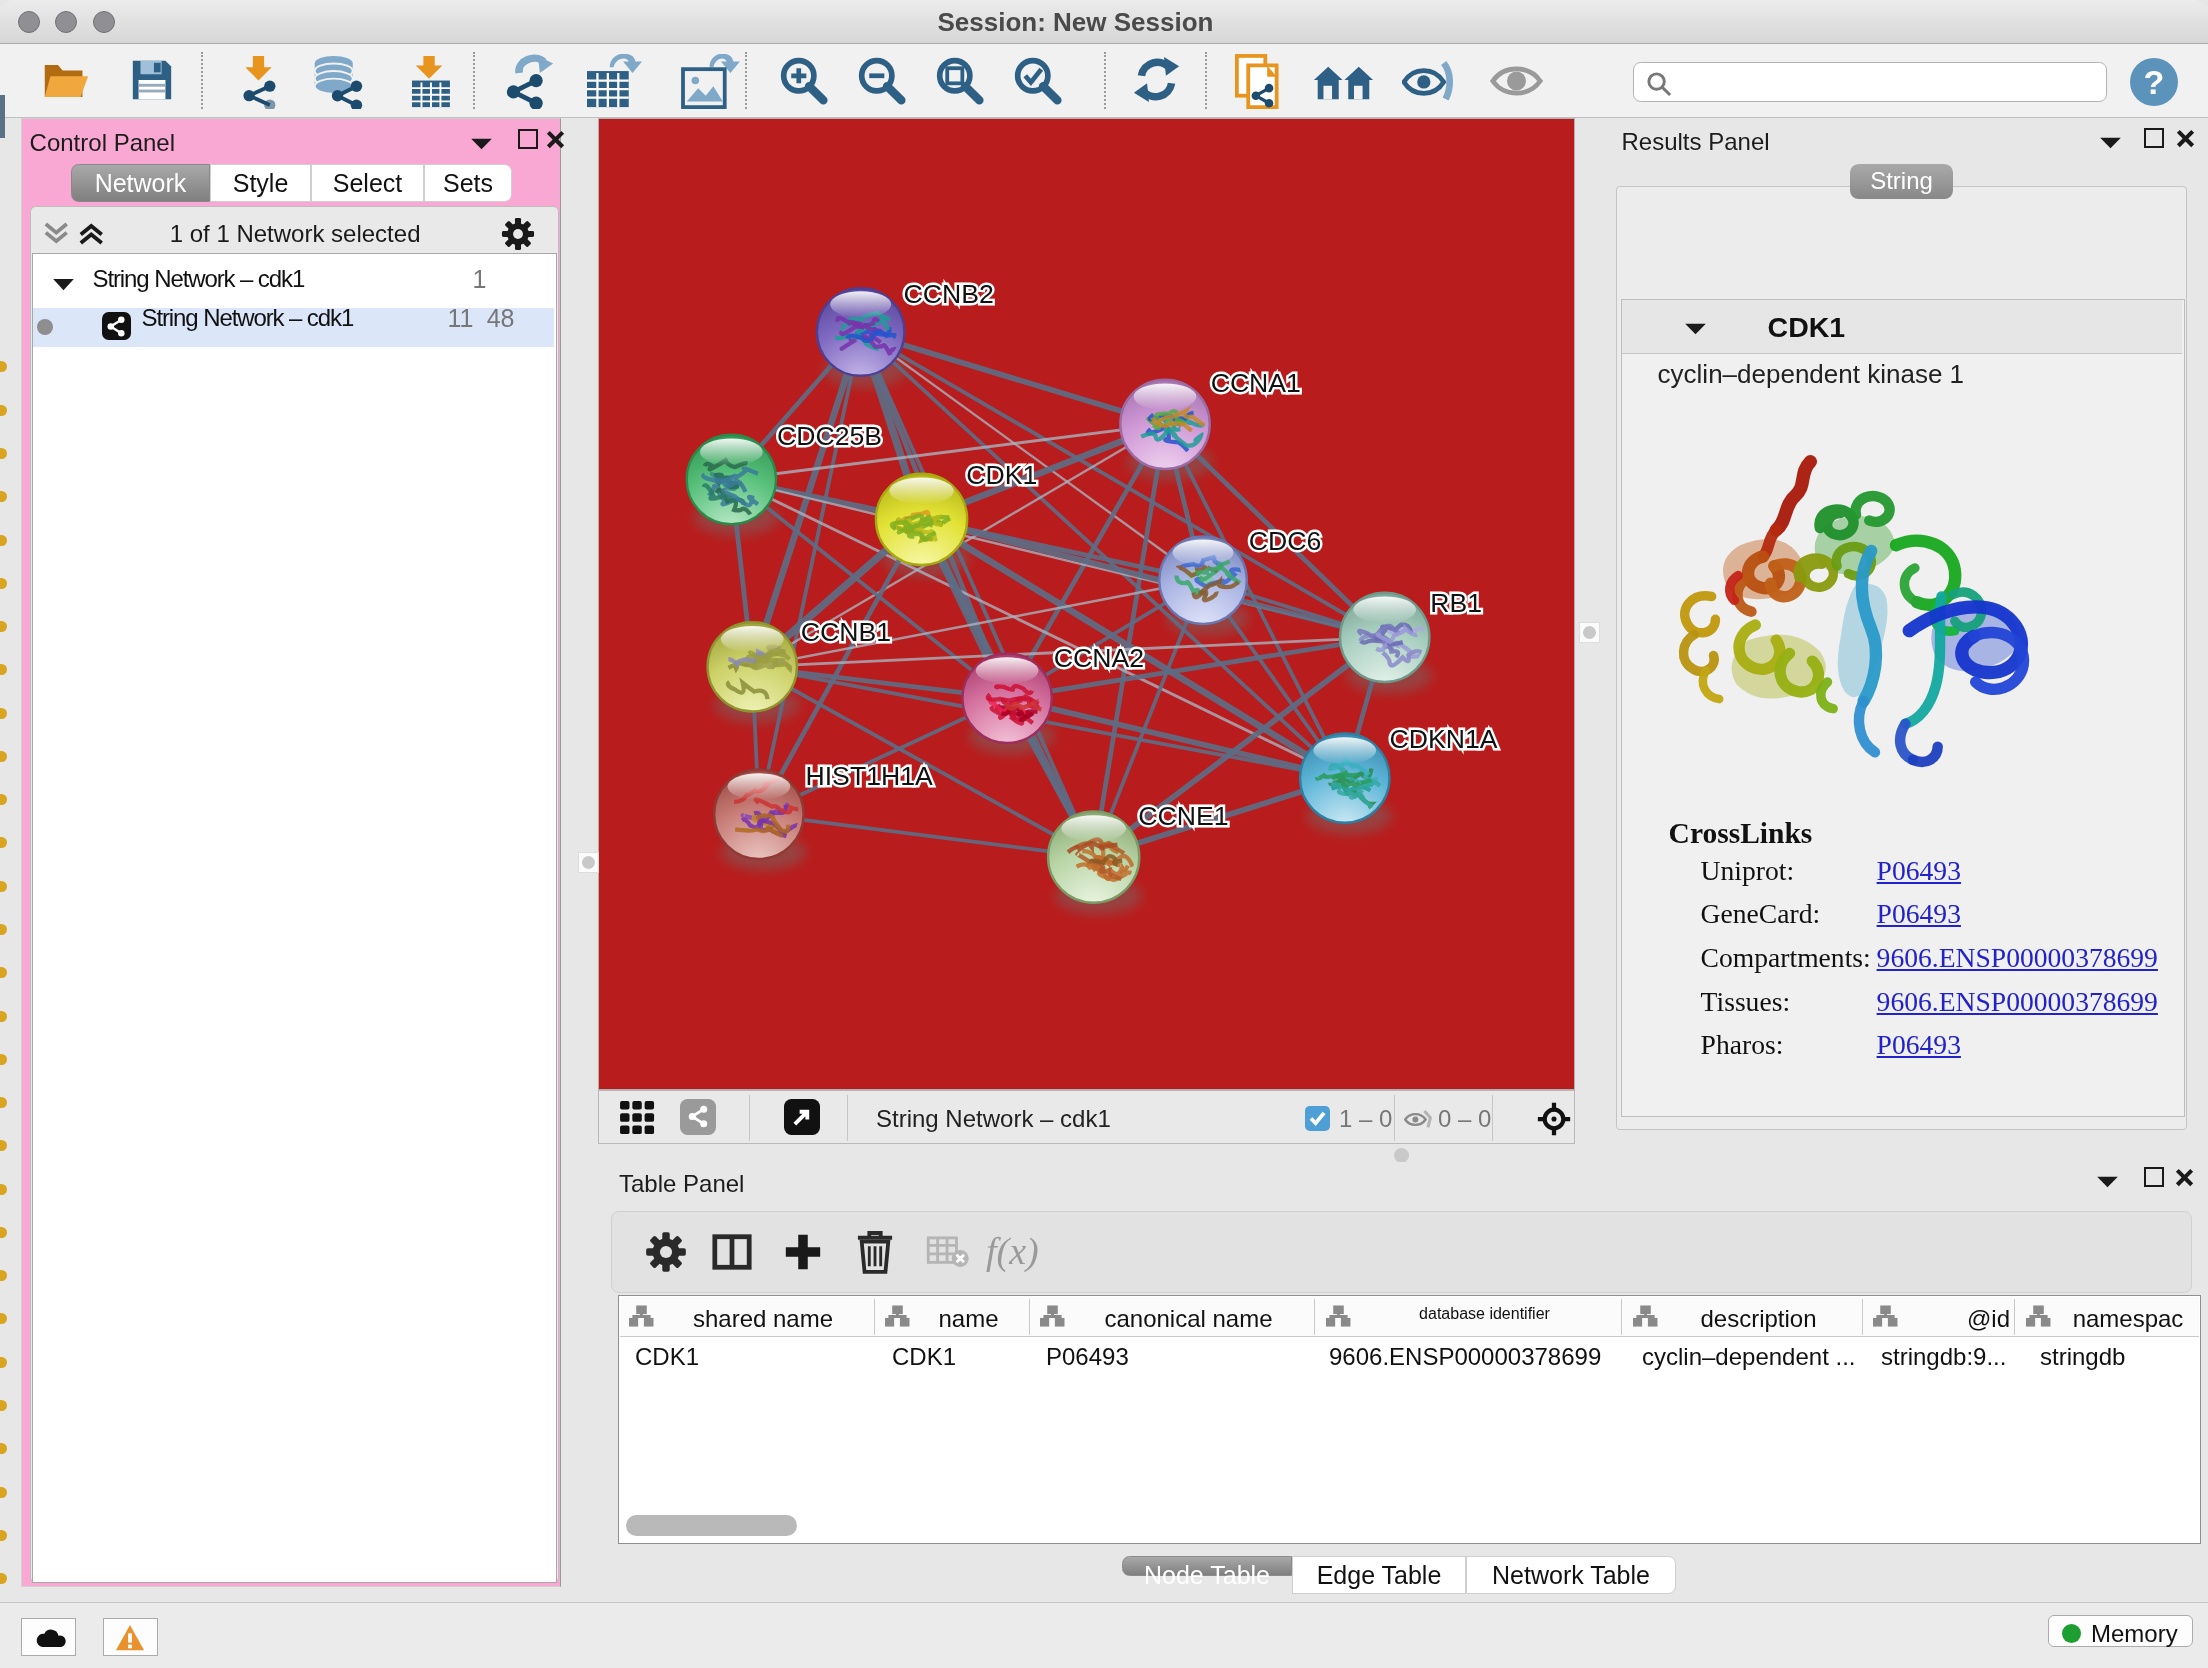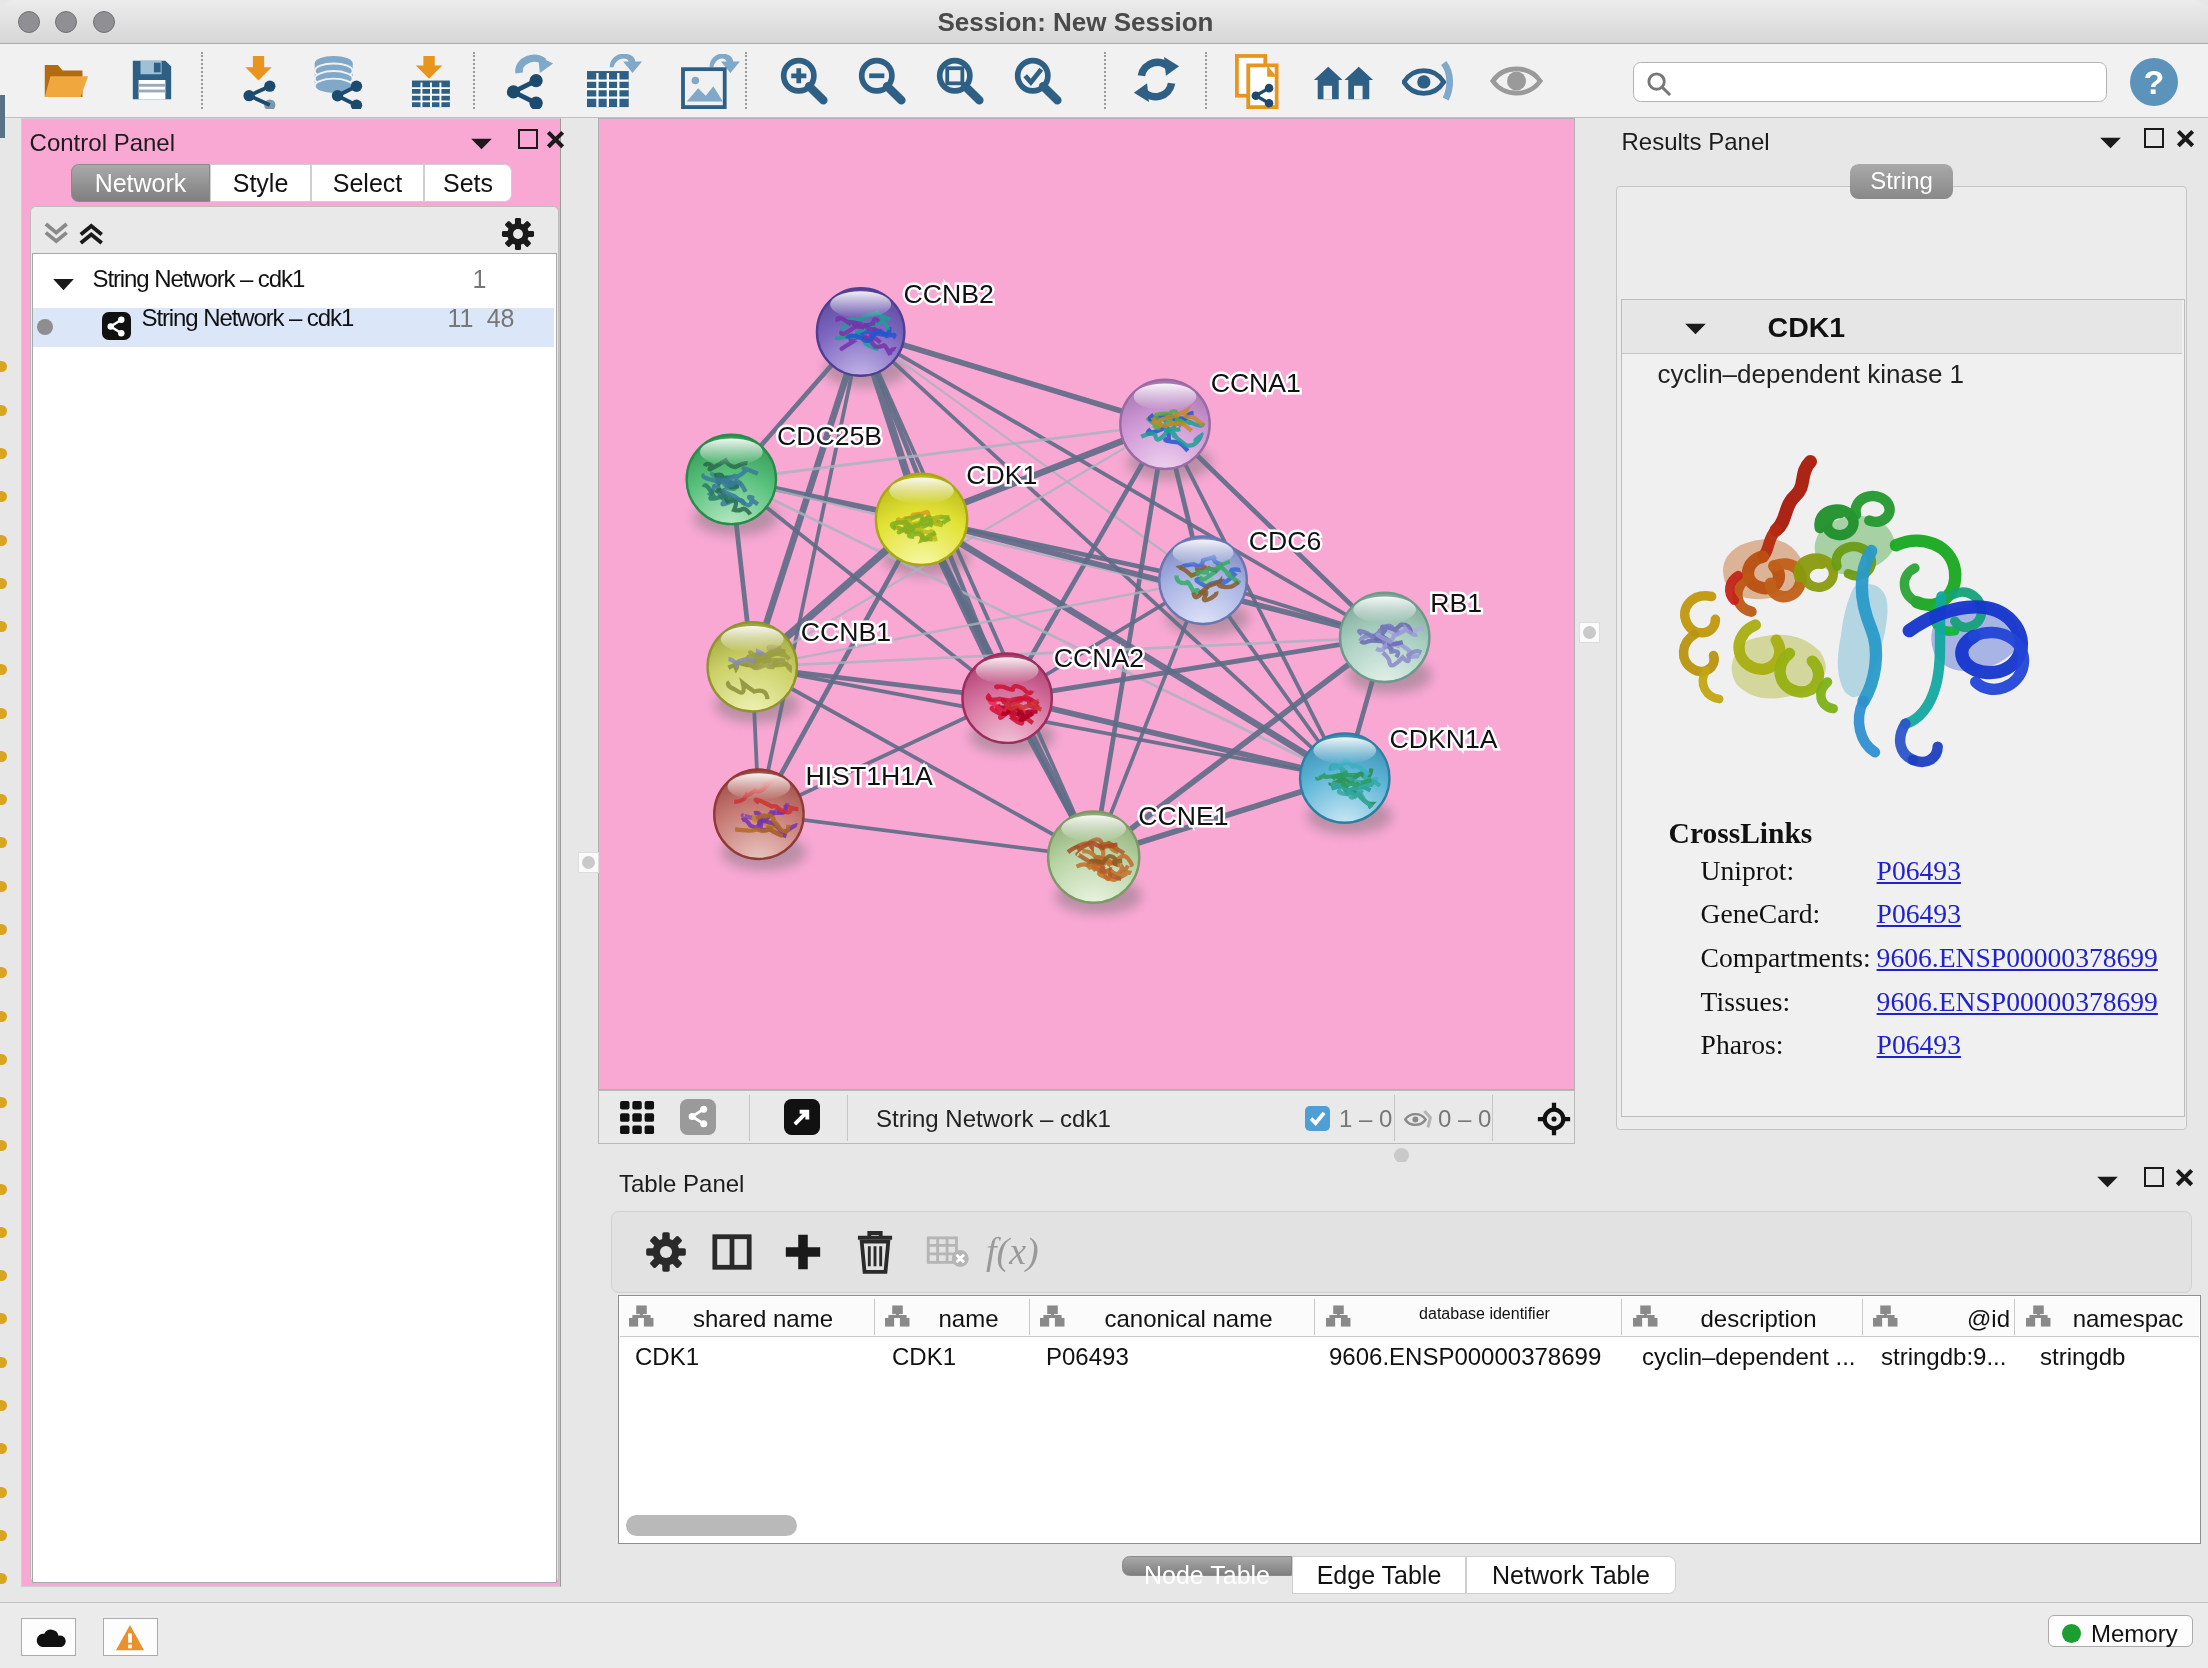--- a/index.html
+++ b/index.html
@@ -160,20 +160,21 @@
 
   <div class="abs" style="left:7.6px;top:87px;width:529px;height:1377px;background:#e9e9e9;border:1.9px solid #bdbdbd;border-radius:5.7px;">
     <svg class="abs" style="left:11.4px;top:15px" width="28.5" height="25" viewBox="0 0 30 26">
         <path d="M4,2 L15,11 L26,2" fill="none" stroke="#8a8a8a" stroke-width="4"></path>
         <path d="M4,11 L15,20 L26,11" fill="none" stroke="#8a8a8a" stroke-width="4"></path>
       </svg>
     <svg class="abs" style="left:46px;top:15px" width="28.5" height="25" viewBox="0 0 30 26">
         <path d="M4,22 L15,13 L26,22" fill="none" stroke="#1a1a1a" stroke-width="4"></path>
         <path d="M4,13 L15,4 L26,13" fill="none" stroke="#1a1a1a" stroke-width="4"></path>
       </svg>
+    <div class="abs" style="left:0;top:13.3px;width:529px;text-align:center;font-size:24px;color:#1a1a1a;">1 of 1 Network selected</div>
     <svg class="abs" style="left:470px;top:9.5px;color:#1a1a1a" width="34" height="34" viewBox="0 0 36 36">
         <g transform="translate(18,18)">
           <g fill="currentColor">
             <rect x="-3.2" y="-17" width="6.4" height="9" rx="1.5" transform="rotate(0)"></rect>
             <rect x="-3.2" y="-17" width="6.4" height="9" rx="1.5" transform="rotate(45)"></rect>
             <rect x="-3.2" y="-17" width="6.4" height="9" rx="1.5" transform="rotate(90)"></rect>
             <rect x="-3.2" y="-17" width="6.4" height="9" rx="1.5" transform="rotate(135)"></rect>
             <rect x="-3.2" y="-17" width="6.4" height="9" rx="1.5" transform="rotate(180)"></rect>
             <rect x="-3.2" y="-17" width="6.4" height="9" rx="1.5" transform="rotate(225)"></rect>
             <rect x="-3.2" y="-17" width="6.4" height="9" rx="1.5" transform="rotate(270)"></rect>
@@ -234,21 +235,21 @@
 <div class="abs" style="left:0;top:1227px;width:6.7px;height:11.4px;background:#d9a520;border-radius:0 5.7px 5.7px 0;"></div>
 <div class="abs" style="left:0;top:1270px;width:6.7px;height:11.4px;background:#d9a520;border-radius:0 5.7px 5.7px 0;"></div>
 <div class="abs" style="left:0;top:1313px;width:6.7px;height:11.4px;background:#d9a520;border-radius:0 5.7px 5.7px 0;"></div>
 <div class="abs" style="left:0;top:1357px;width:6.7px;height:11.4px;background:#d9a520;border-radius:0 5.7px 5.7px 0;"></div>
 <div class="abs" style="left:0;top:1400px;width:6.7px;height:11.4px;background:#d9a520;border-radius:0 5.7px 5.7px 0;"></div>
 <div class="abs" style="left:0;top:1443px;width:6.7px;height:11.4px;background:#d9a520;border-radius:0 5.7px 5.7px 0;"></div>
 <div class="abs" style="left:0;top:1487px;width:6.7px;height:11.4px;background:#d9a520;border-radius:0 5.7px 5.7px 0;"></div>
 <div class="abs" style="left:0;top:1530px;width:6.7px;height:11.4px;background:#d9a520;border-radius:0 5.7px 5.7px 0;"></div>
 <div class="abs" style="left:0;top:1573px;width:6.7px;height:11.4px;background:#d9a520;border-radius:0 5.7px 5.7px 0;"></div>
 
-<div class="abs" style="left:598px;top:118px;width:977px;height:972px;background:#f9a8d4;border:1px solid #b0b0b0;">
+<div class="abs" style="left:598px;top:118px;width:977px;height:972px;background:#b91c1c;border:1px solid #b0b0b0;">
 <svg width="977" height="972" viewBox="0 0 1027 1022" style="position:absolute;left:0;top:0">
 <defs>
 <radialGradient id="gCCNB2" cx="50%" cy="108%" r="120%">
           <stop offset="0%" stop-color="#c9bcec"></stop>
           <stop offset="55%" stop-color="#7e68c0"></stop>
           <stop offset="100%" stop-color="#4e3f92"></stop>
         </radialGradient>
 <clipPath id="cCCNB2">
           <circle cx="275" cy="224" r="41"></circle>
         </clipPath>

